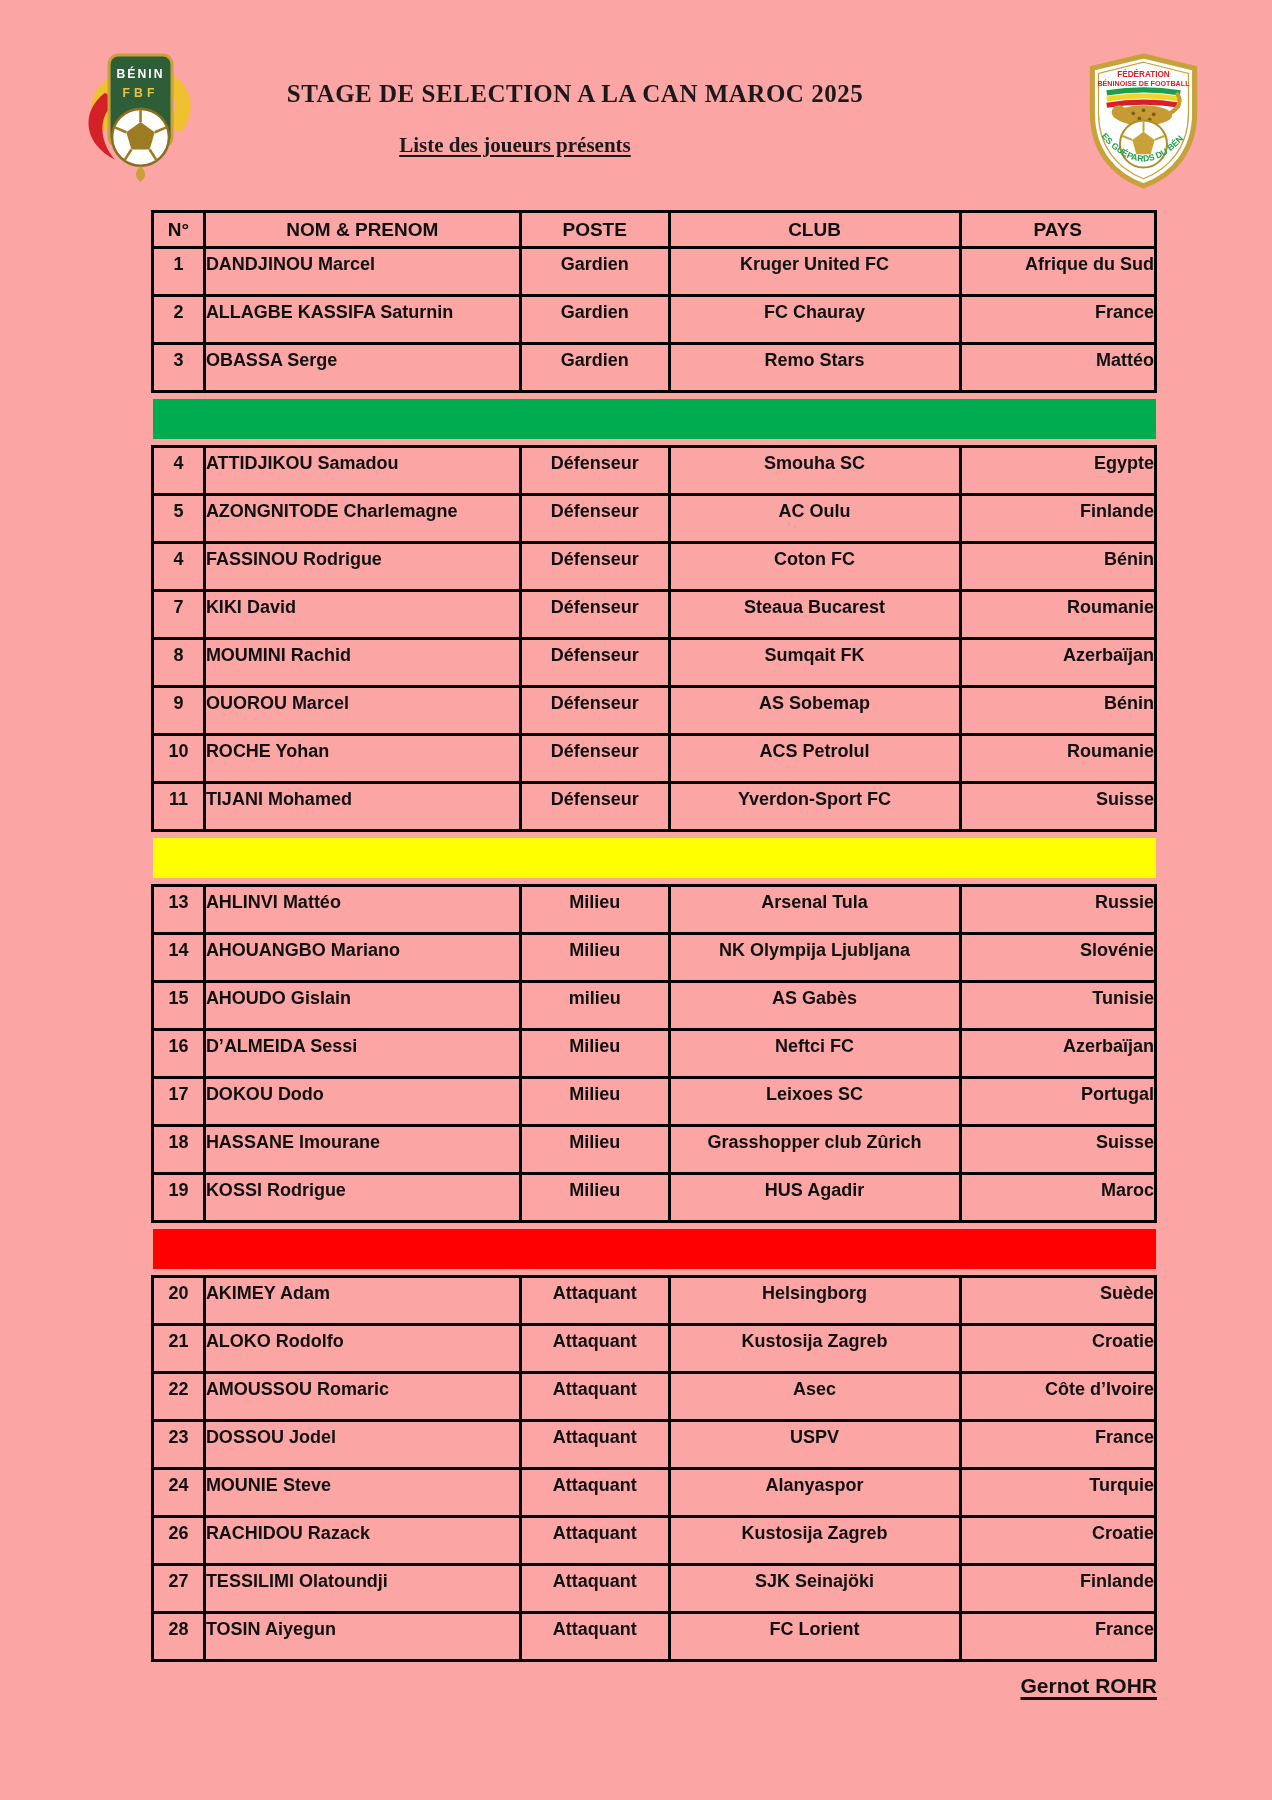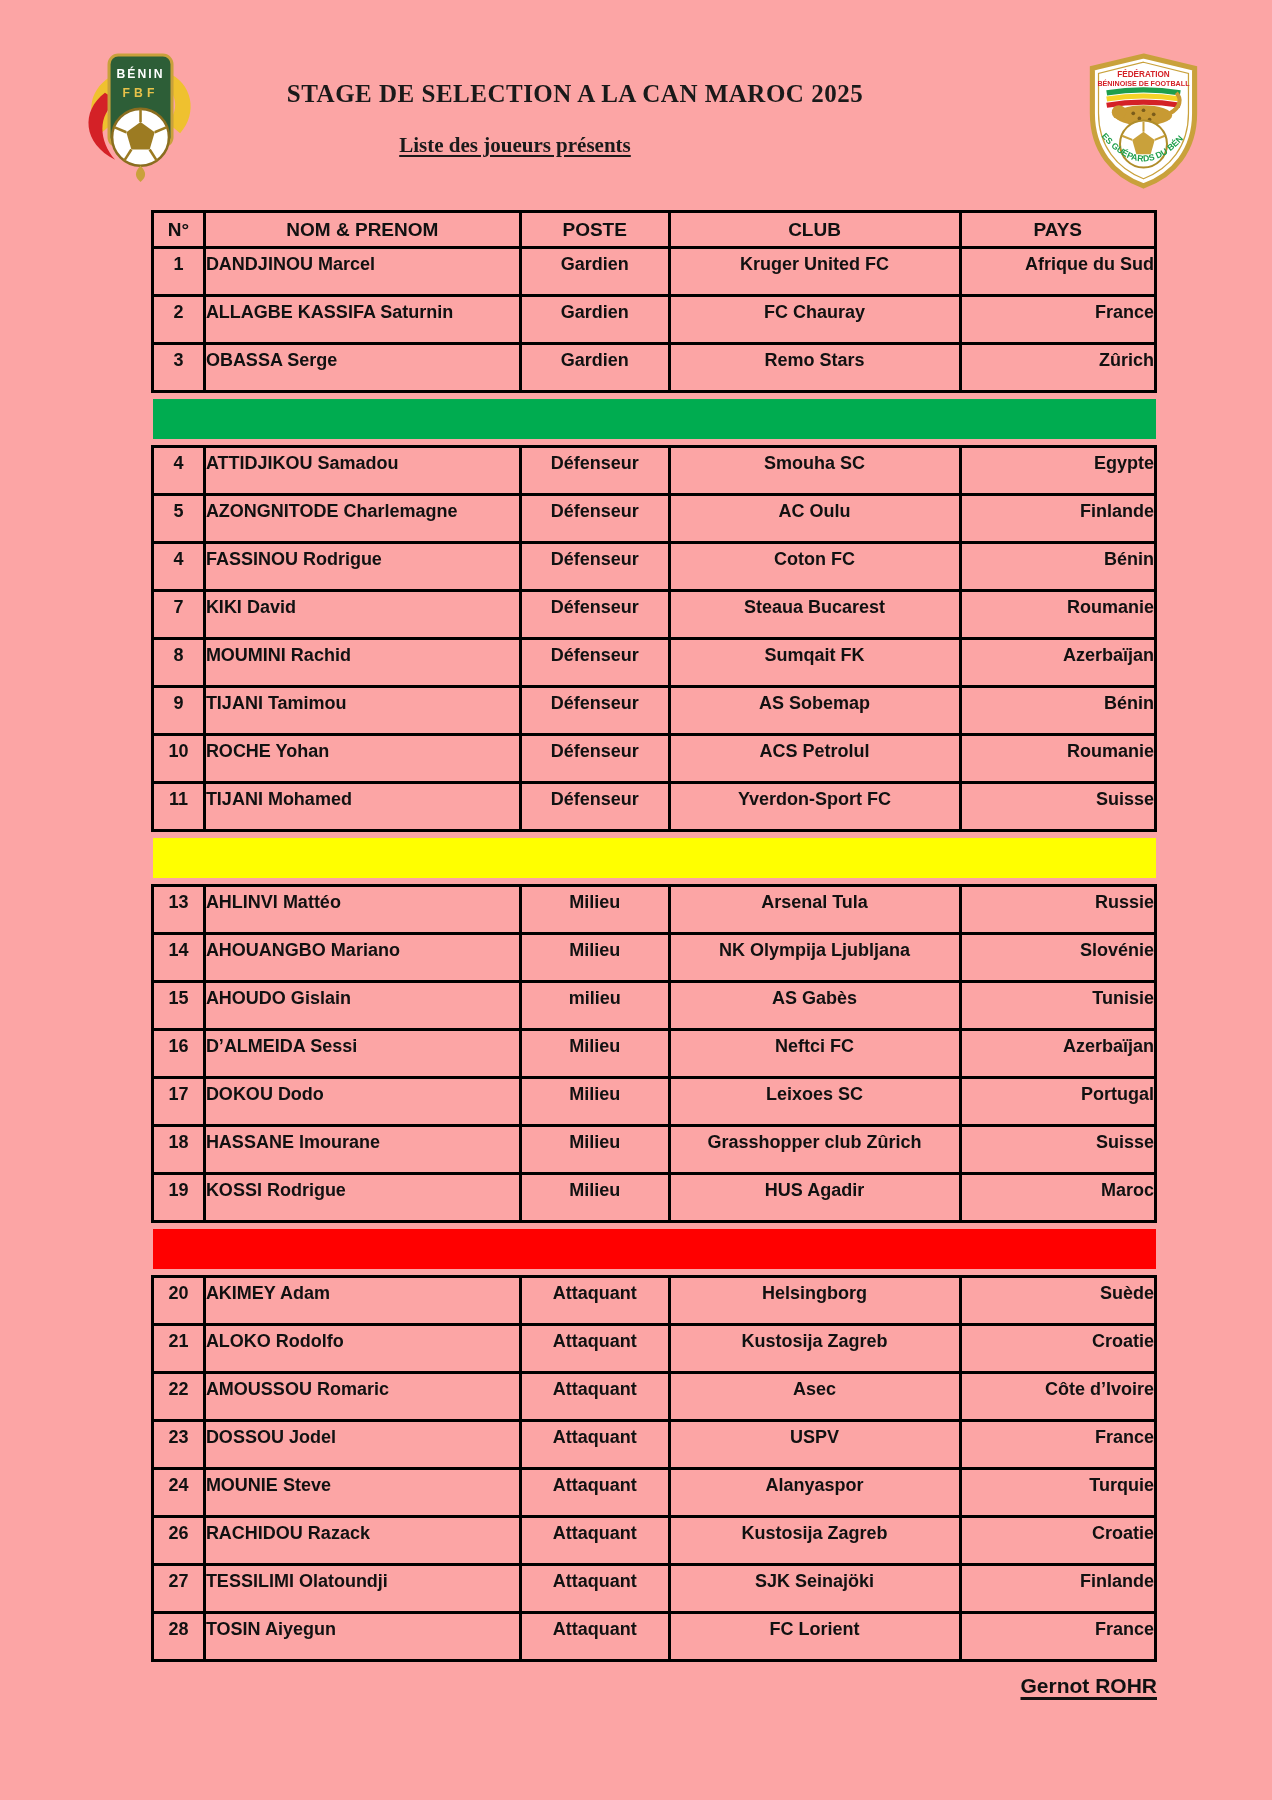--- a/index.html
+++ b/index.html
@@ -154,21 +154,21 @@
           <td class="pcell cell-name">ALLAGBE KASSIFA Saturnin</td>
           <td class="pcell cell-poste">Gardien</td>
           <td class="pcell cell-club">FC Chauray</td>
           <td class="pcell cell-pays">France</td>
         </tr>
         <tr>
           <td class="pcell cell-num">3</td>
           <td class="pcell cell-name">OBASSA Serge</td>
           <td class="pcell cell-poste">Gardien</td>
           <td class="pcell cell-club">Remo Stars</td>
-          <td class="pcell cell-pays">Zûrich</td>
+          <td class="pcell cell-pays">Mattéo</td>
         </tr>
         <tr>
           <td colspan="5" class="band-cell">
             <div class="band" style="background: rgb(0, 172, 80);"></div>
           </td>
         </tr>
         <tr>
           <td class="pcell cell-num">4</td>
           <td class="pcell cell-name">ATTIDJIKOU Samadou</td>
           <td class="pcell cell-poste">Défenseur</td>
@@ -198,21 +198,21 @@
         </tr>
         <tr>
           <td class="pcell cell-num">8</td>
           <td class="pcell cell-name">MOUMINI Rachid</td>
           <td class="pcell cell-poste">Défenseur</td>
           <td class="pcell cell-club">Sumqait FK</td>
           <td class="pcell cell-pays">Azerbaïjan</td>
         </tr>
         <tr>
           <td class="pcell cell-num">9</td>
-          <td class="pcell cell-name">TIJANI Tamimou</td>
+          <td class="pcell cell-name">OUOROU Marcel</td>
           <td class="pcell cell-poste">Défenseur</td>
           <td class="pcell cell-club">AS Sobemap</td>
           <td class="pcell cell-pays">Bénin</td>
         </tr>
         <tr>
           <td class="pcell cell-num">10</td>
           <td class="pcell cell-name">ROCHE Yohan</td>
           <td class="pcell cell-poste">Défenseur</td>
           <td class="pcell cell-club">ACS Petrolul</td>
           <td class="pcell cell-pays">Roumanie</td>

